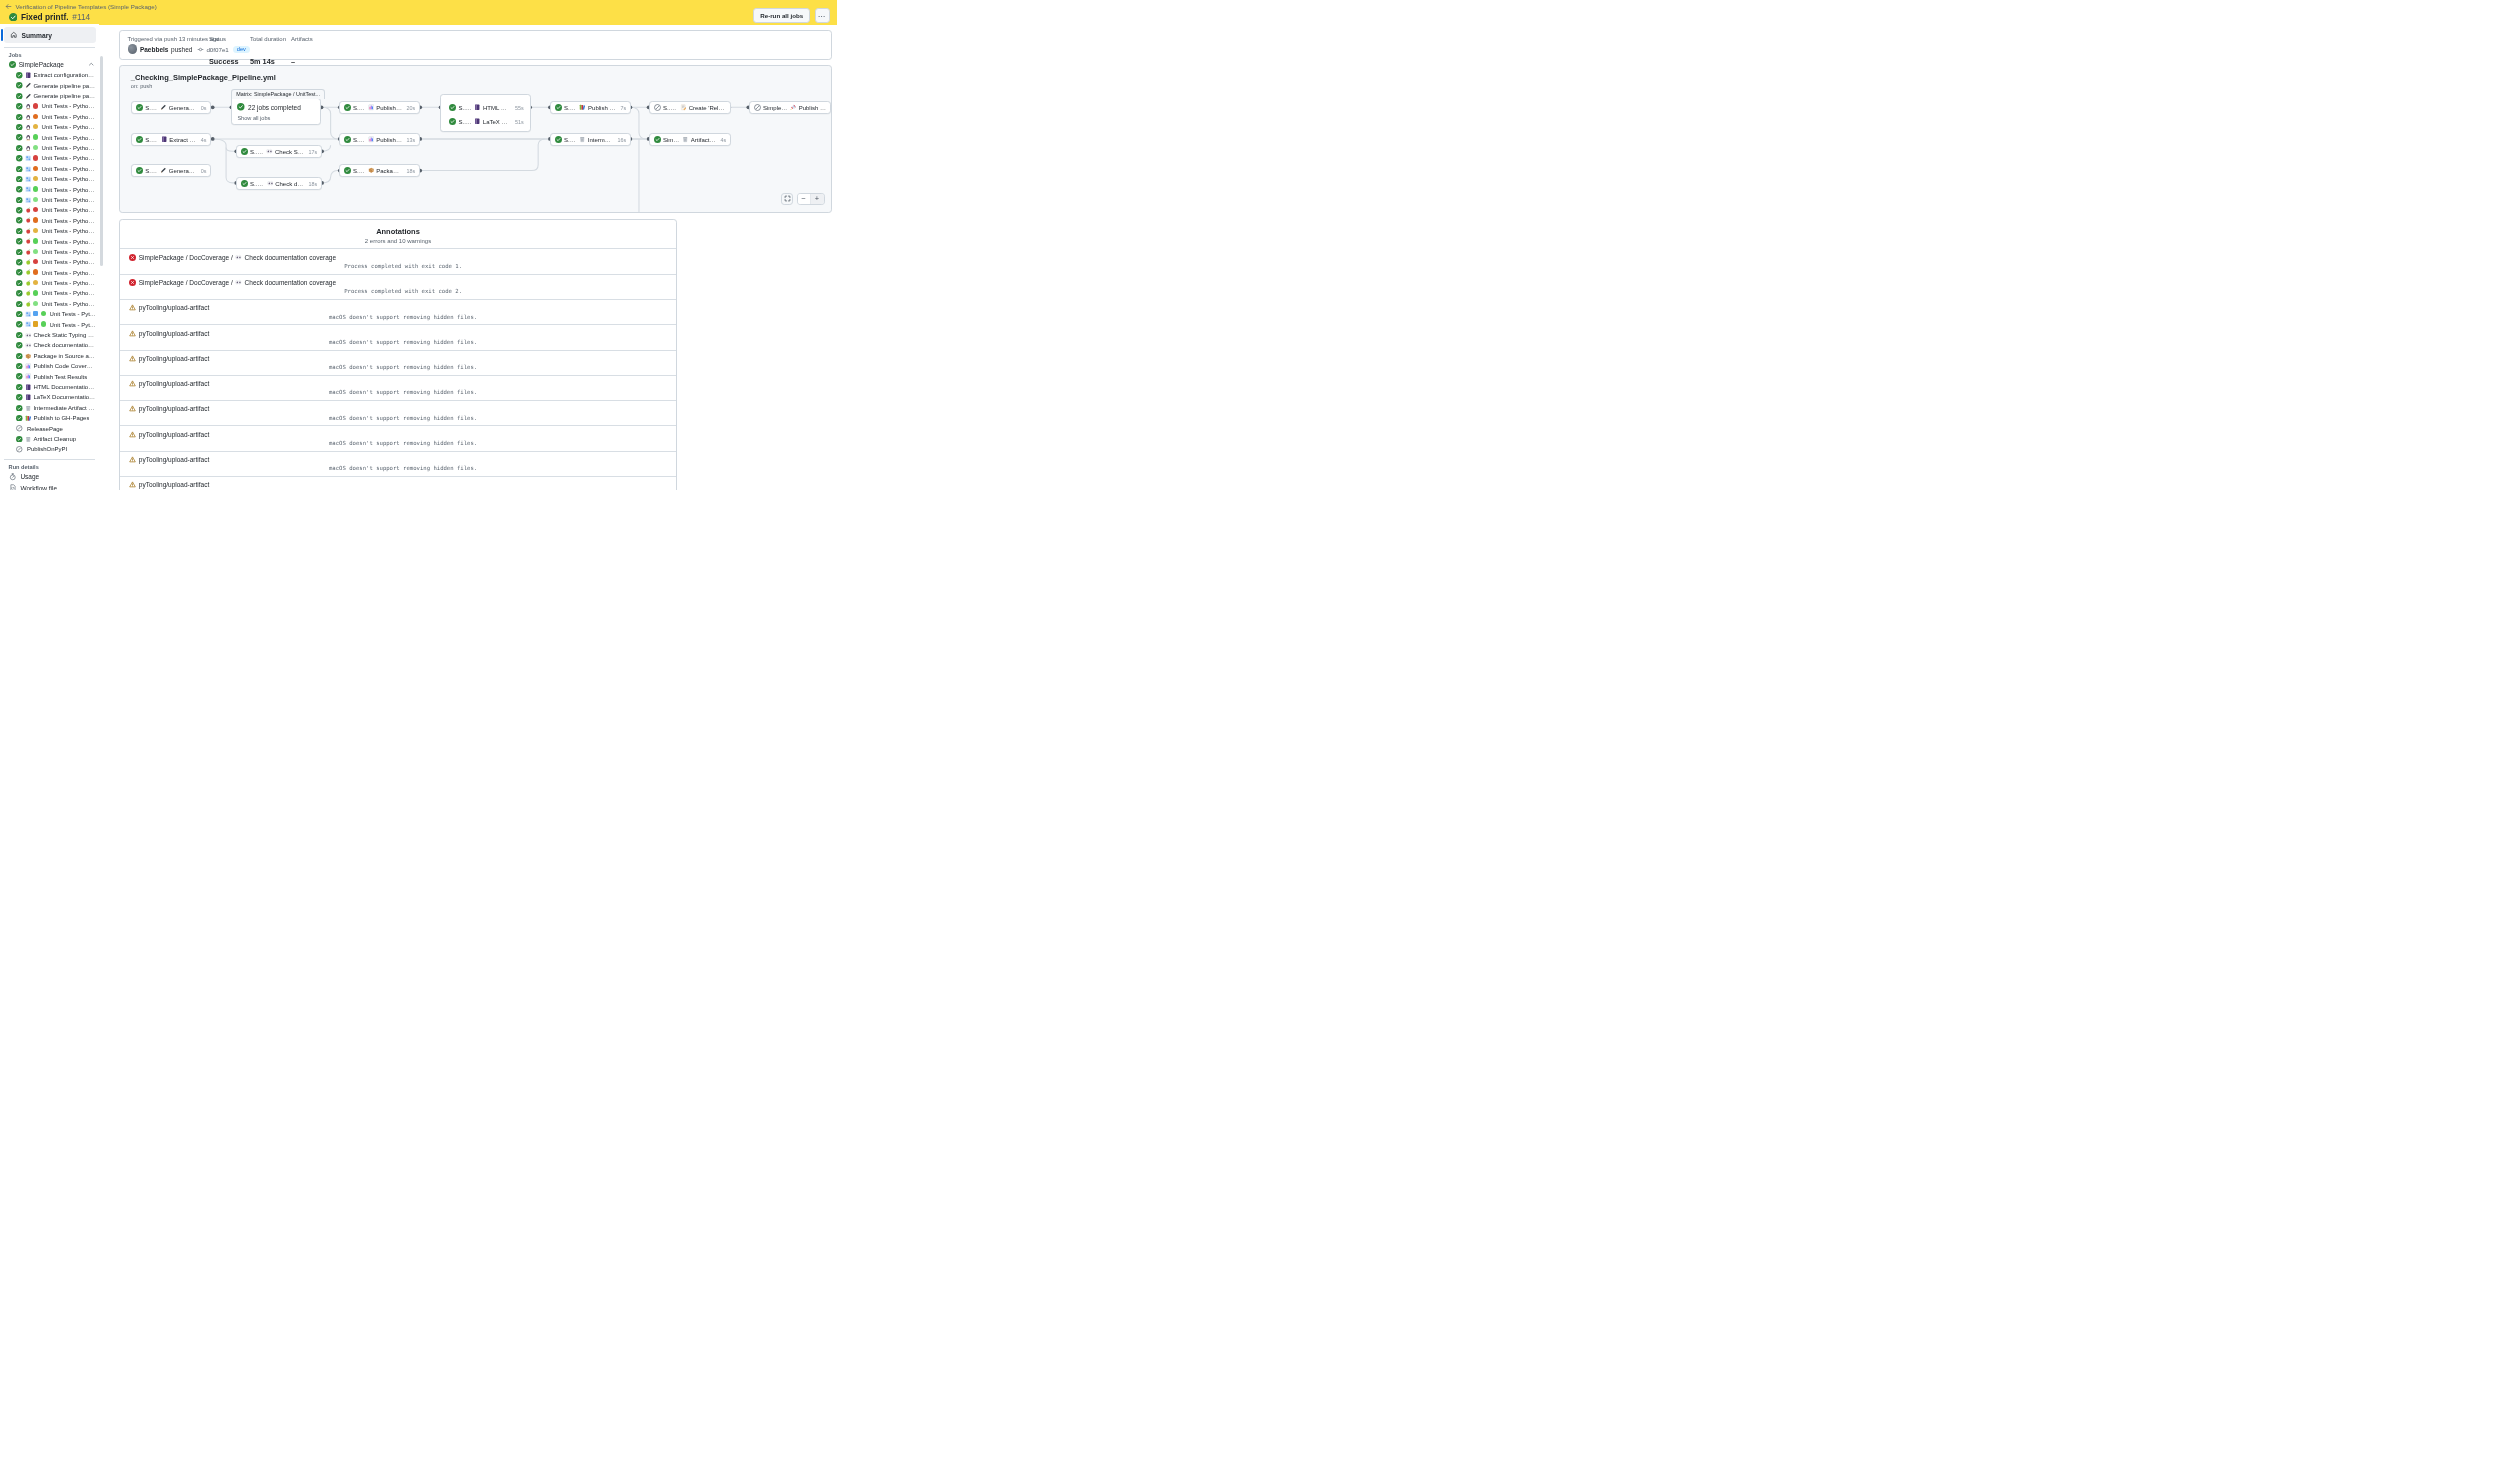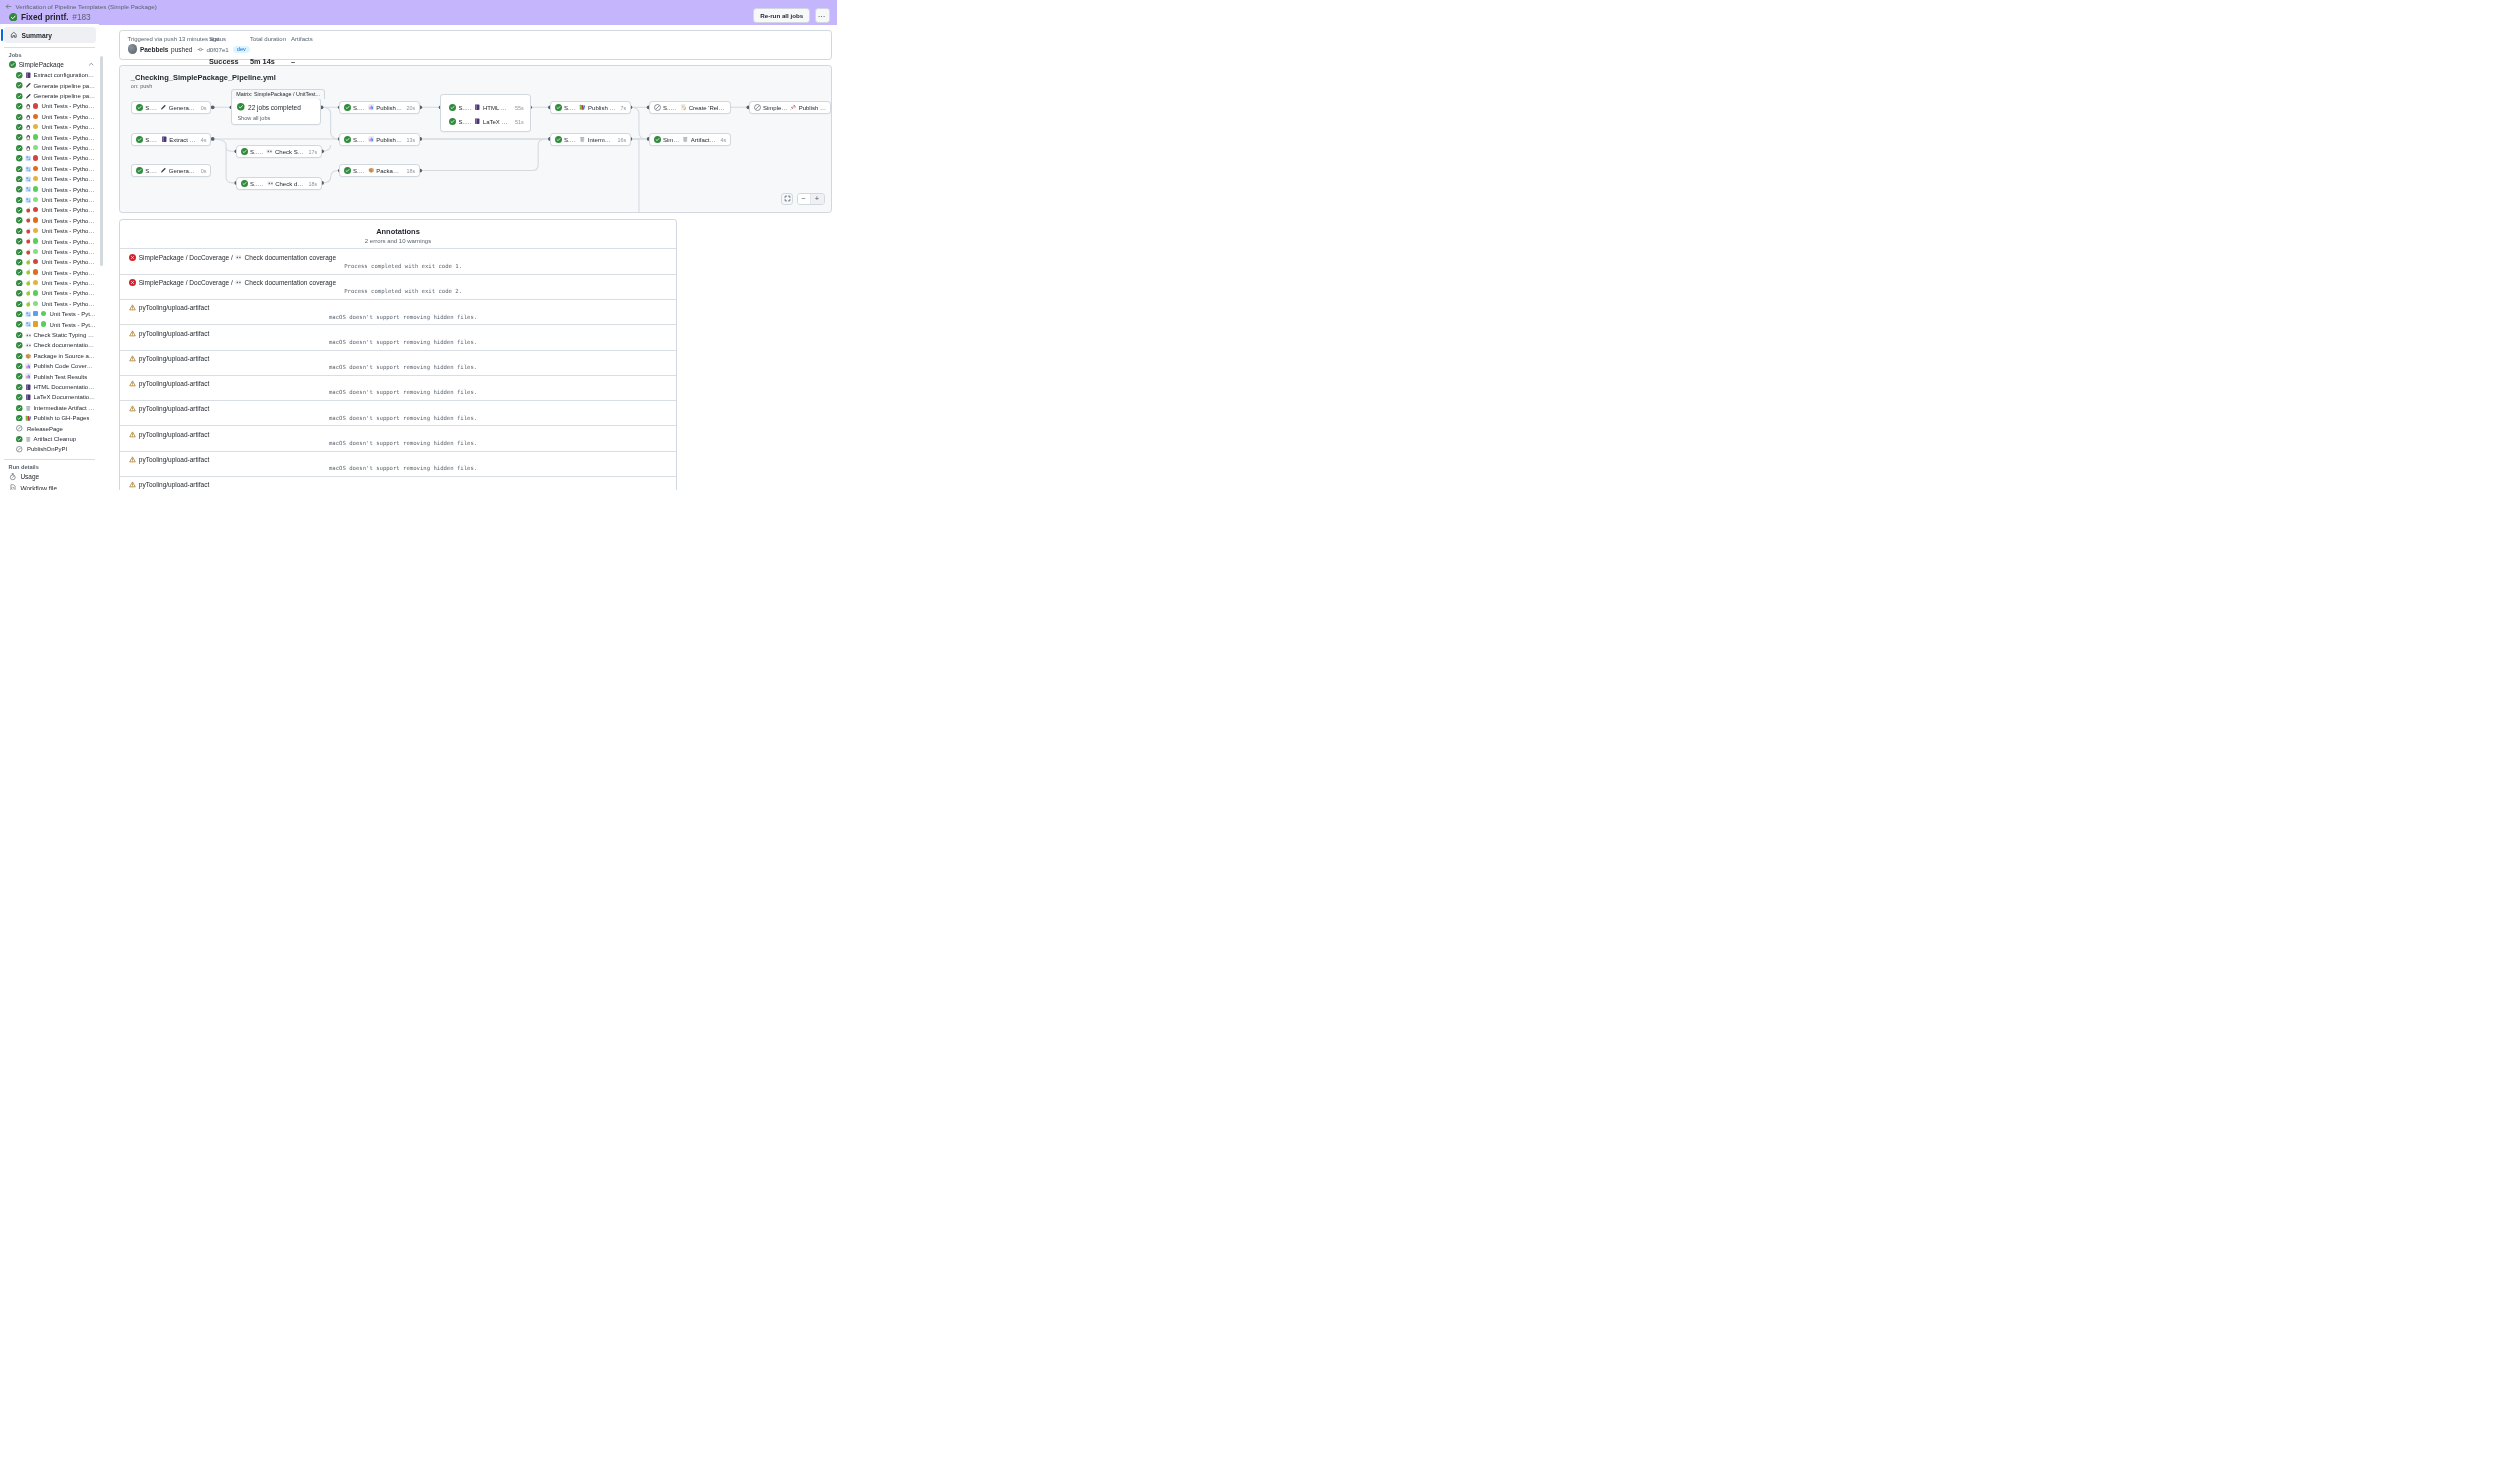--- a/index.html
+++ b/index.html
@@ -1,21 +1,21 @@
 <!DOCTYPE html>
 <html style="font-size:8.6px"><head>
 <meta charset="utf-8">
 <style>
   * { box-sizing: border-box; margin: 0; padding: 0; }
   html,body { background:#fff; }
   body { font-family: "Liberation Sans", sans-serif; color:#24292f; }
   .app { position:relative; width:837px; height:490px; overflow:hidden; background:#fff; }
 
   
-  .topbar { position:absolute; left:0; top:0; right:0; height:25px; background:#c4b5fd; }
+  .topbar { position:absolute; left:0; top:0; right:0; height:25px; background:#fde047; }
   .breadcrumb-row { position:absolute; left:5.4px; top:3.2px; display:flex; align-items:center; gap:3.2px; }
   .breadcrumb-row .icon14 { width:7px; height:7px; display:inline-flex; }
   .breadcrumb { font-size:6.2px; color:#59636e; }
   .title-row { position:absolute; left:8.6px; top:12px; display:flex; align-items:center; gap:3.8px; }
   .title-row .icon16 { width:8.6px; height:8.6px; display:inline-flex; }
   .run-title { font-size:8.3px; font-weight:bold; color:#1f2328; }
   .run-number { font-size:8.3px; color:#59636e; }
   .top-actions { position:absolute; right:7.5px; top:8px; display:flex; gap:4.3px; }
   .btn { height:14.5px; padding:0 6px; border:0.5px solid #d0d7de; border-radius:3.2px; background:#f6f8fa;
          font-size:6.2px; font-weight:bold; color:#24292f; display:inline-flex; align-items:center; cursor:pointer; }
@@ -133,21 +133,21 @@
       <span class="breadcrumb">Verification of Pipeline Templates (Simple Package)</span>
     </div>
     <div class="title-row">
       <span class="icon16">
           <svg viewBox="0 0 16 16">
             <circle cx="8" cy="8" r="8" fill="#2f8a3d"></circle>
             <path d="M4.6 8.3 7 10.6 11.4 5.7" stroke="#fff" stroke-width="1.8" fill="none" stroke-linecap="round" stroke-linejoin="round"></path>
           </svg>
         </span>
       <span class="run-title">Fixed printf.</span>
-      <span class="run-number">#183</span>
+      <span class="run-number">#114</span>
     </div>
     <div class="top-actions">
       <button class="btn">Re-run all jobs</button>
       <button class="btn btn-kebab">···</button>
     </div>
   </div>
 
   <aside class="sidebar">
     <div class="summary-wrap">
       <span class="accent-bar"></span>

